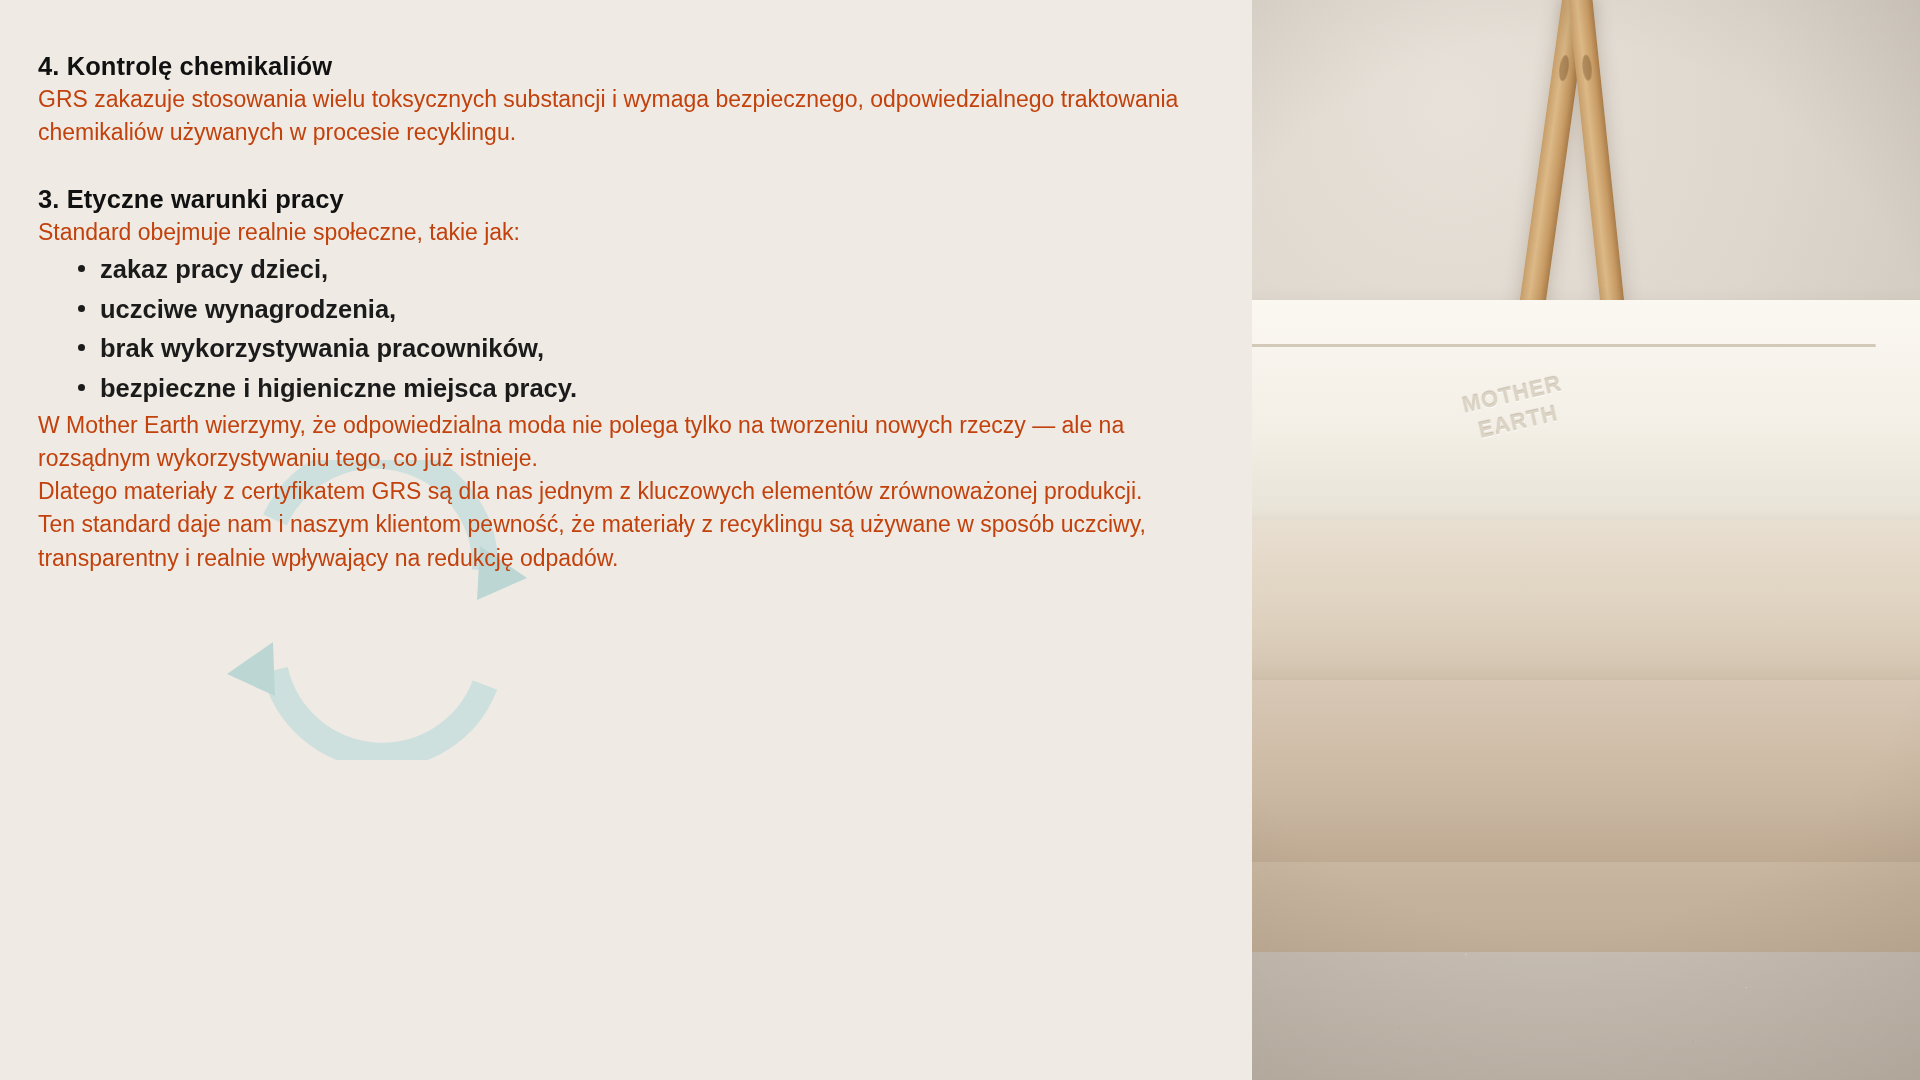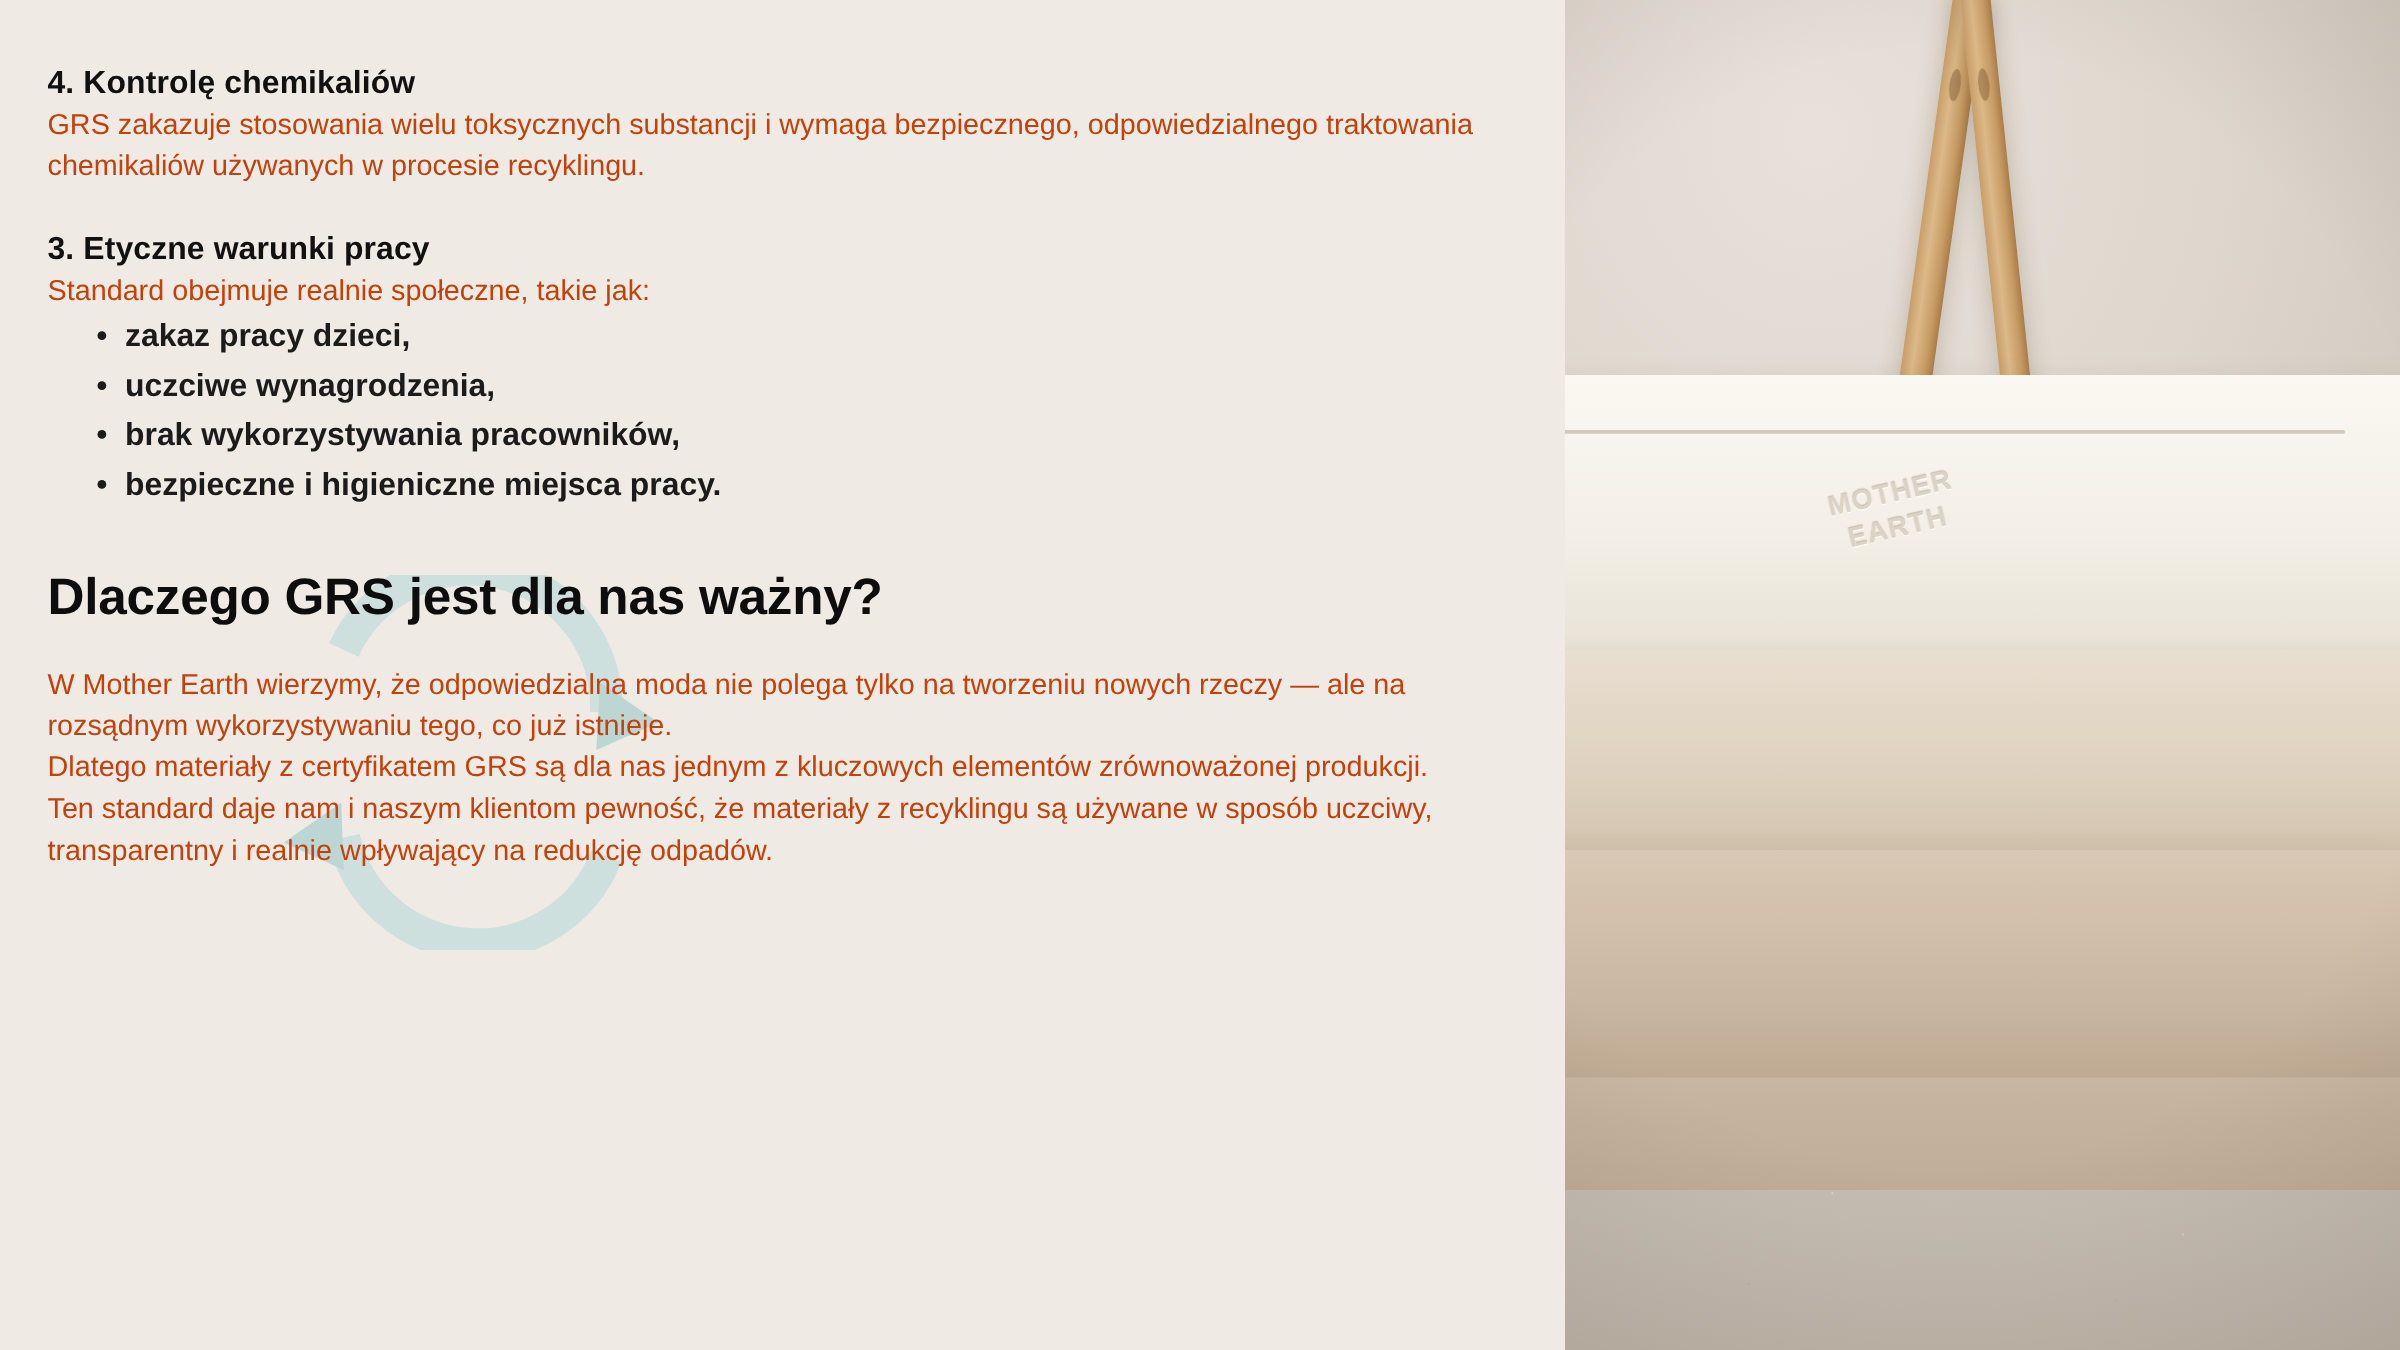--- a/index.html
+++ b/index.html
@@ -266,21 +266,20 @@
       <h3 class="sec-title">3. Etyczne warunki pracy</h3>
       <p class="body-text">Standard obejmuje realnie społeczne, takie jak:</p>
 
       <ul class="bullets">
         <li>zakaz pracy dzieci,</li>
         <li>uczciwe wynagrodzenia,</li>
         <li>brak wykorzystywania pracowników,</li>
         <li>bezpieczne i higieniczne miejsca pracy.</li>
       </ul>
 
-      <h2 class="headline">Dlaczego GRS jest dla nas ważny?</h2>
 
       <div class="para-group">
         <p class="body-text">W Mother Earth wierzymy, że odpowiedzialna moda nie polega tylko na tworzeniu nowych rzeczy — ale na rozsądnym wykorzystywaniu tego, co już istnieje.</p>
         <p class="body-text">Dlatego materiały z certyfikatem GRS są dla nas jednym z kluczowych elementów zrównoważonej produkcji.</p>
         <p class="body-text">Ten standard daje nam i naszym klientom pewność, że materiały z recyklingu są używane w sposób uczciwy, transparentny i realnie wpływający na redukcję odpadów.</p>
       </div>
 
     </div>
   </div>
 

